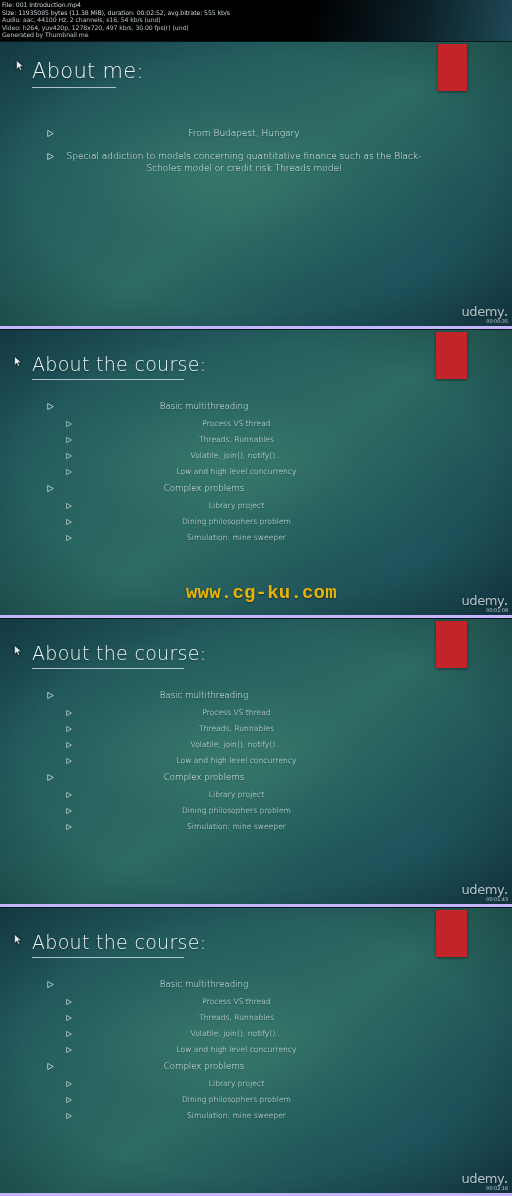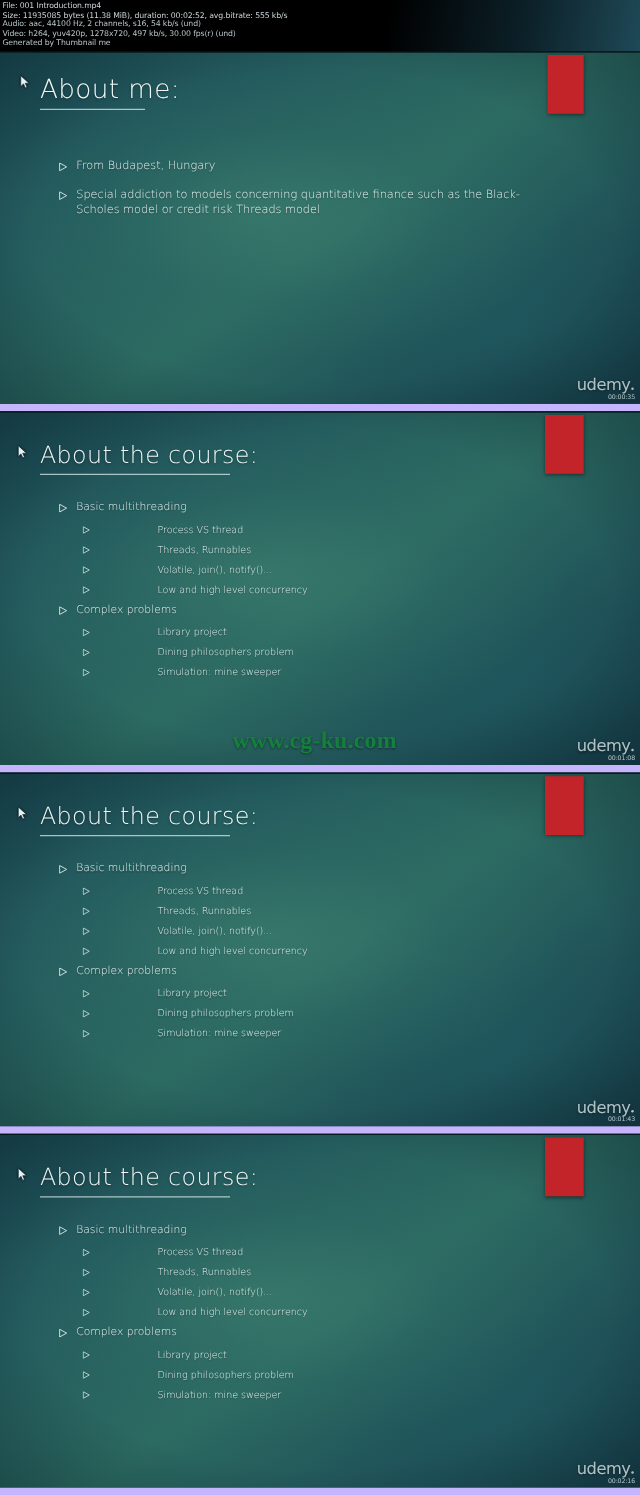--- a/index.html
+++ b/index.html
@@ -49,21 +49,21 @@
     pointer-events: none;
   }
 
   
   .slide {
     position: absolute;
     left: 0;
     width: 512px;
     overflow: hidden;
     border-top: 1px solid #05191c;
-    border-bottom: 6px solid #c4b5fd;
+    border-bottom: 3px solid #c4b5fd;
   }
   
   .slide-bg {
     position: absolute;
     inset: 0;
     background:
       radial-gradient(ellipse 65% 58% at 42% 46%, rgba(63,129,112,0.62) 0%, rgba(48,110,103,0.30) 42%, rgba(0,0,0,0) 72%),
       radial-gradient(ellipse 40% 45% at 78% 78%, rgba(30,92,98,0.45) 0%, rgba(0,0,0,0) 70%),
       linear-gradient(145deg, #1b4a55 0%, #235a5d 25%, #2c6b62 52%, #1f5158 78%, #183f4c 100%);
   }
@@ -116,21 +116,21 @@
     font-family: "DejaVu Sans", sans-serif;
     font-weight: 300;
     text-shadow: 0 1px 1px rgba(0,0,0,0.3);
   }
   .bullet-mark {
     flex: 0 0 auto;
     color: #d8e8e6;
     line-height: 1;
   }
   .bullet-mark svg { display: block; }
-  .bullet-text { flex: 1 1 auto; }
+  .bullet-text { flex: 1 1 auto; text-align: center; }
 
   
   .lvl1 { margin-bottom: 7px; font-size: 8.6px; line-height: 11px; }
   .lvl1 .bullet-mark { margin-right: 7px; margin-top: 2px; }
   
   .lvl2 { margin-bottom: 6px; font-size: 7.6px; line-height: 10px; margin-left: 19px; gap: 48px; }
   .lvl2 .bullet-mark { margin-right: 6px; margin-top: 1.5px; }
 
   
   .s1 .lvl1 { font-size: 9px; line-height: 11.5px; margin-bottom: 11.5px; }
@@ -307,21 +307,21 @@
               <span class="bullet-mark">
                 <svg width="6" height="6" viewBox="0 0 10 10" aria-hidden="true">
                   <path d="M1 0.6 L9 5 L1 9.4 Z" fill="none" stroke="#cfe3e0" stroke-width="1.1"></path>
                 </svg>
               </span>
               <span class="bullet-text">Simulation: mine sweeper</span>
             </div>
           </div>
           <div class="udemy" style="bottom: 8px;"><span>udemy</span><span class="dot"></span></div>
           <div class="timestamp" style="bottom: 2px;">00:01:08</div>
-          <div class="cgku" style="left: 186px; top: 252px; color: #15803d;">www.cg-ku.com</div>
+          <div class="cgku" style="left: 186px; top: 252px; color: #eab308; font-family: Liberation Mono, monospace;">www.cg-ku.com</div>
         </div>
       </div>
       <div class="slide" style="top: 618px; height: 289px;">
         <div class="slide-bg"></div>
         <div class="slide-vignette"></div>
         <div class="slide-inner">
           <div class="red-block" style="left: 436px; top: 2px; width: 31px; height: 47px; background: rgb(195, 36, 42);"></div>
           <div class="cursor" style="left: 14px; top: 26px;">
             <svg width="8" height="11" viewBox="0 0 8 11">
               <path d="M0.6 0.5 L0.6 9.2 L2.8 7.1 L4.2 10.3 L5.6 9.6 L4.2 6.6 L7.2 6.5 Z" fill="#e8f2f2" stroke="#14333a" stroke-width="0.6"></path>

